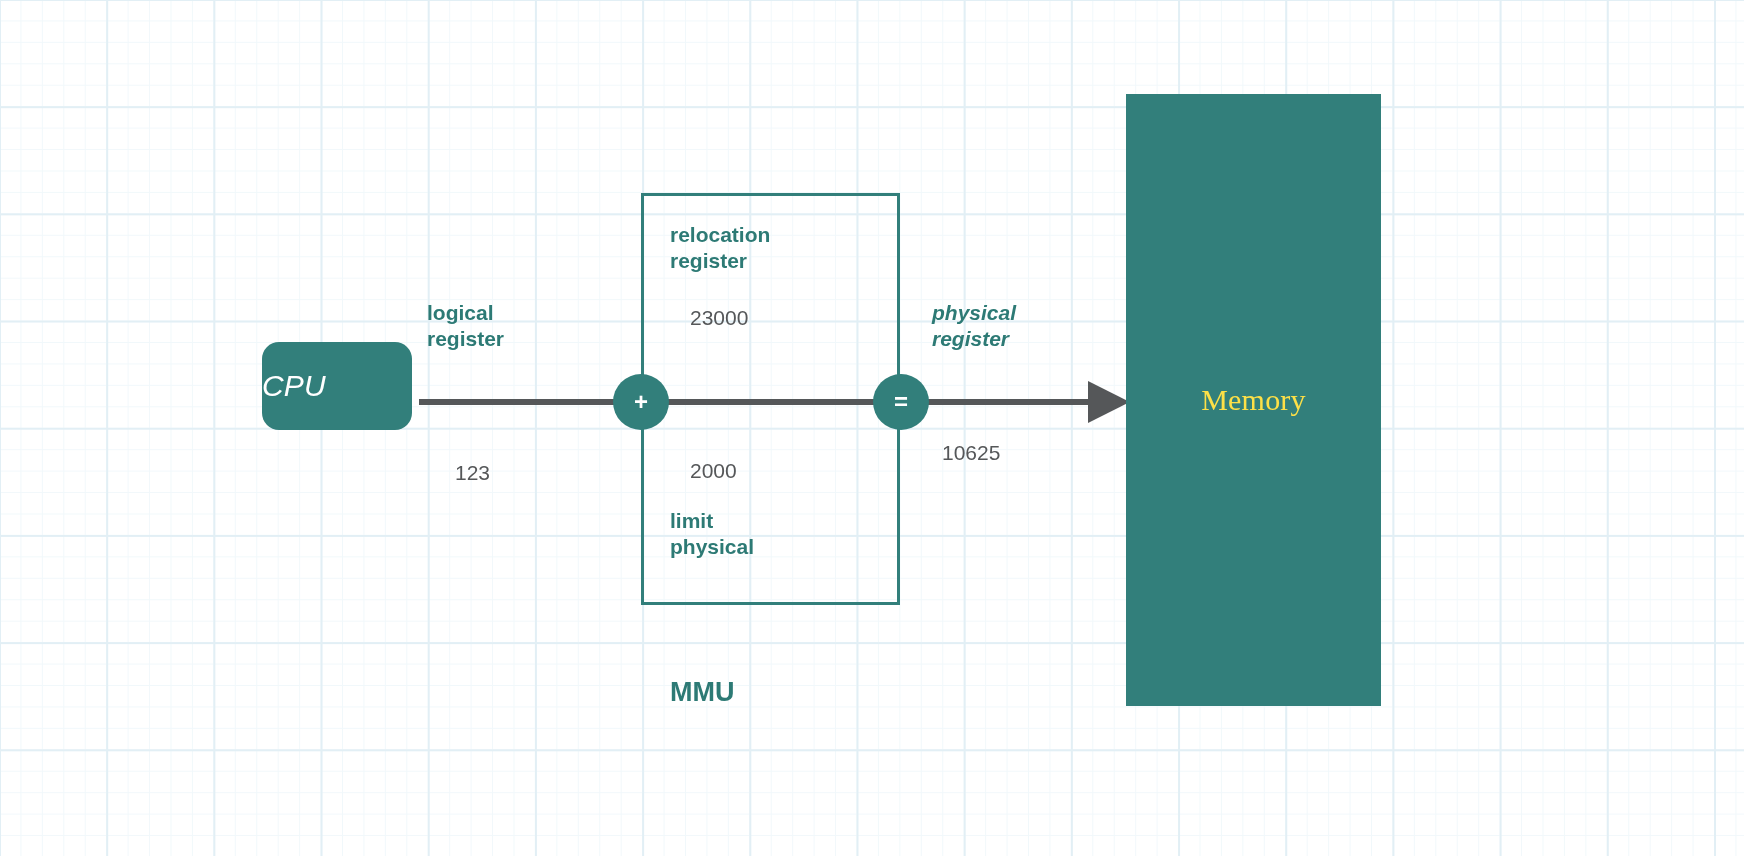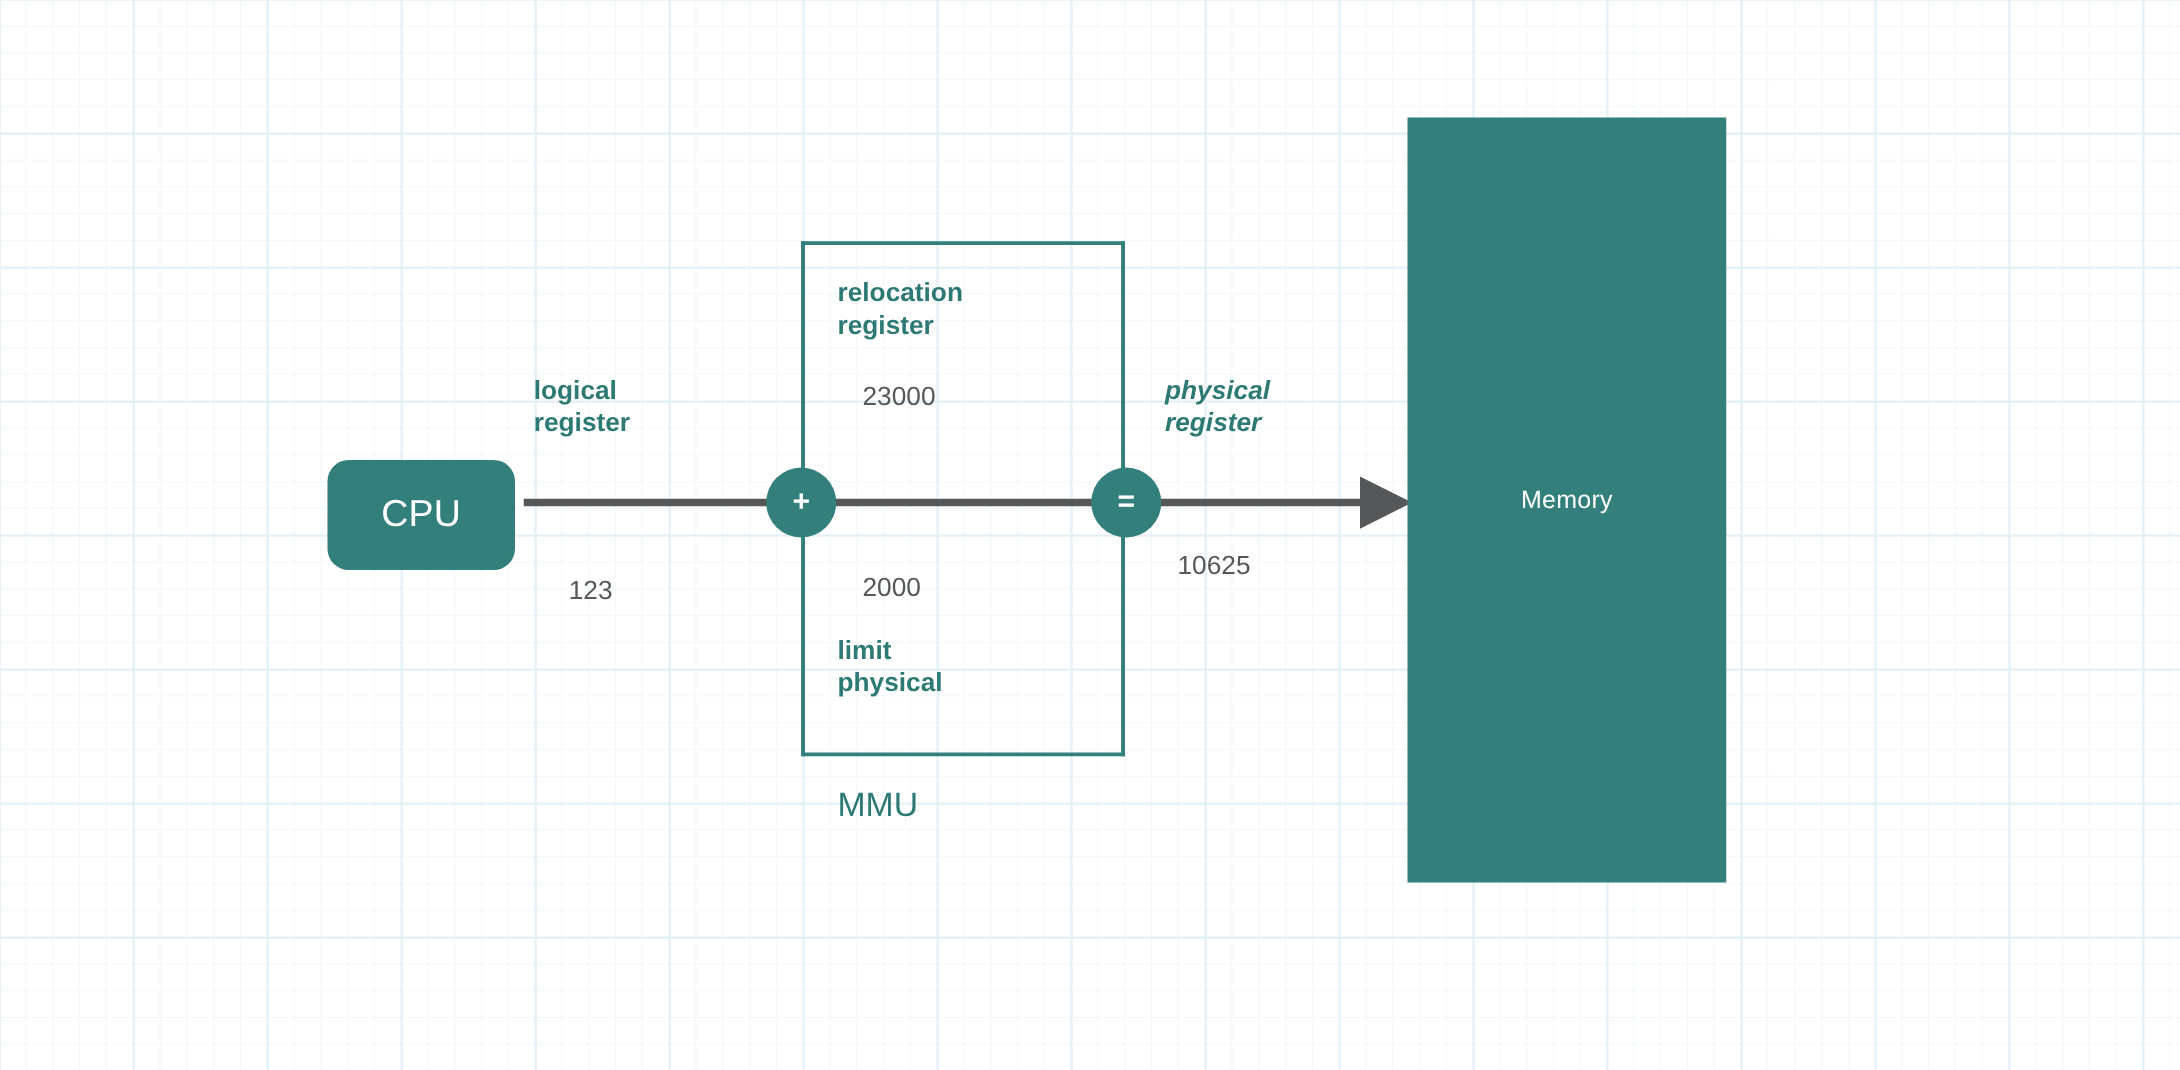--- a/index.html
+++ b/index.html
@@ -33,28 +33,29 @@
     position: absolute;
     left: 0; top: 0;
     width: 1744px;
     height: 856px;
   }
 
   
   #cpu-block {
     position: absolute;
     left: 262px;
-    top: 368px;
+    top: 342px;
     width: 150px;
     height: 88px;
     background: #327f7b;
     border-radius: 17px;
     display: flex;
     align-items: center;
-    justify-content: center;
+    justify-content: flex-start;
+    font-style: italic;
   }
   #cpu-block .block-label {
     color: #ffffff;
     font-size: 30px;
     font-weight: 400;
     letter-spacing: 0.2px;
     line-height: 1;
   }
 
   
@@ -63,25 +64,26 @@
     left: 1126px;
     top: 94px;
     width: 255px;
     height: 612px;
     background: #327f7b;
     display: flex;
     align-items: center;
     justify-content: center;
   }
   #memory-block .block-label {
-    color: #ffffff;
-    font-size: 20px;
+    color: #fde047;
+    font-size: 30px;
     font-weight: 400;
     letter-spacing: 0.2px;
     line-height: 1;
+    font-family: Liberation Serif, serif;
   }
 
   
   #mmu-box {
     position: absolute;
     left: 641px;
     top: 193px;
     width: 259px;
     height: 412px;
     border: 3px solid #327f7b;
@@ -119,22 +121,23 @@
     font-weight: 700;
     font-size: 21px;
   }
   .label.gray {
     color: #555759;
     font-weight: 400;
     font-size: 21px;
   }
   .label.mmu {
     color: #2d7a75;
-    font-weight: 400;
+    font-weight: 700;
     font-size: 27px;
+    margin-top: 48px;
   }
 
   #label-logical   { left: 427px; top: 300px; width: 200px; }
   #label-123       { left: 455px; top: 436px; width: 140px; margin-top: 24px; }
   #label-reloc     { left: 670px; top: 222px; width: 200px; }
   #label-23000     { left: 690px; top: 305px; width: 160px; }
   #label-1000      { left: 690px; top: 458px; width: 160px; }
   #label-limit     { left: 670px; top: 508px; width: 200px; }
   #label-physical  { left: 932px; top: 300px; width: 200px; font-style: italic; }
   #label-23123     { left: 942px; top: 440px; width: 140px; }

